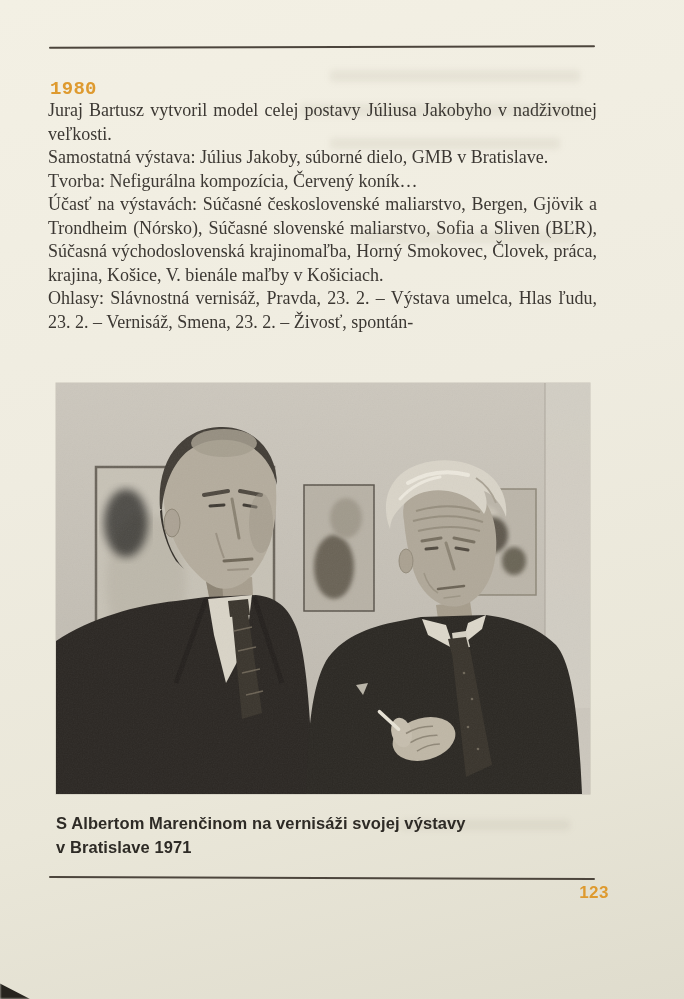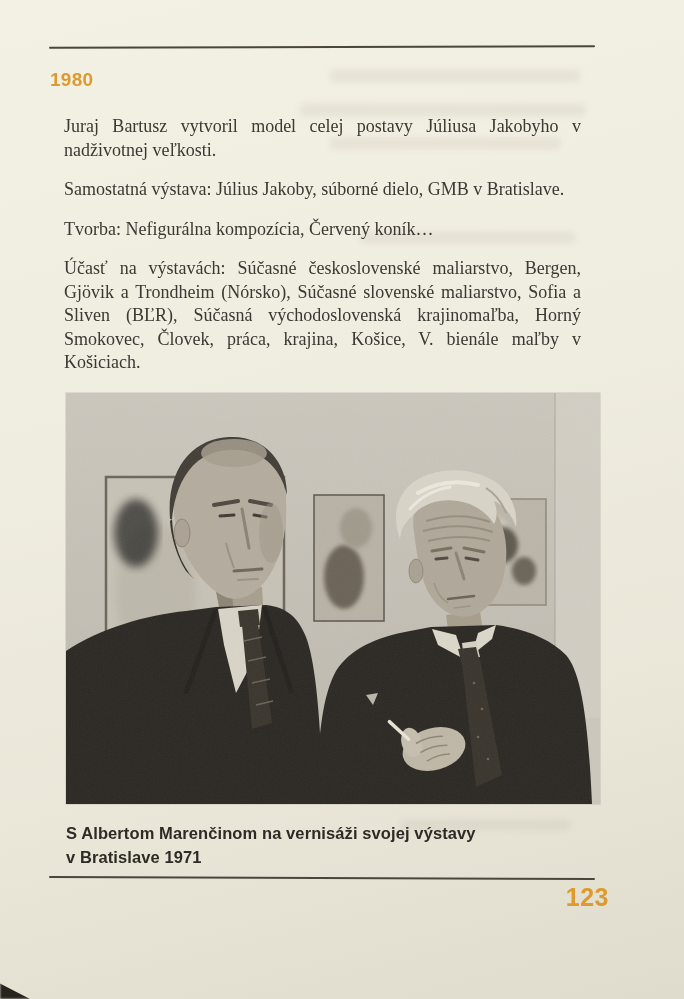--- a/index.html
+++ b/index.html
@@ -16,46 +16,46 @@
   .st2{left:300px;top:104px;width:285px;height:12px;}
   .st3{left:330px;top:138px;width:230px;height:11px;}
   .st4{left:360px;top:232px;width:215px;height:11px;}
   .st5{left:400px;top:820px;width:170px;height:10px;}
 
   .rule{position:absolute;background:var(--rule,#4c453c);border-radius:2px;}
   .rule-top{left:49px;top:46px;width:546px;height:2px;transform:rotate(-0.15deg);}
   .rule-bottom{left:49px;top:877px;width:546px;height:2px;transform:rotate(0.2deg);}
 
   .year{
-    position:absolute;left:50px;top:69px;
-    font-family:Liberation Sans, sans-serif;
+    position:absolute;left:50px;top:78px;
+    font-family:Liberation Mono, monospace;
     font-weight:bold;font-size:19px;letter-spacing:0.3px;
     color:var(--accent,#de9a2f);
   }
   .body-text{
     position:absolute;left:48px;top:99px;width:549px;
     font-size:18px;line-height:23.5px;
   }
-  .body-text p{margin:16px;text-align:justify;text-justify:inter-word;}
-
-  figure{position:absolute;left:54px;top:381px;margin:12px;width:534px;}
+  .body-text p{margin:0;text-align:justify;text-justify:inter-word;}
+
+  figure{position:absolute;left:54px;top:381px;margin:2px;width:534px;}
   .photo{
     width:534px;height:411px;display:block;
     box-shadow:0 0 0 0.5px rgba(90,85,75,0.25);
   }
   figcaption{
     margin-top:17px;
     font-family:"Liberation Sans","DejaVu Sans",sans-serif;
     font-weight:bold;font-size:16.5px;line-height:24px;
     color:var(--caption,#2e2b26);letter-spacing:0.1px;
   }
   .page-number{
     position:absolute;top:883px;right:75px;
     font-family:"Liberation Sans","DejaVu Sans",sans-serif;
-    font-weight:bold;font-size:25px;letter-spacing:0.5px;
+    font-weight:bold;font-size:17px;letter-spacing:0.5px;
     color:var(--accent,#de9a2f);
   }
   .corner-shadow{
     position:absolute;left:0;bottom:0;width:30px;height:22px;
     background:#17140f;
     clip-path:polygon(0 30%,100% 100%,0 100%);
     filter:blur(1.2px);opacity:0.92;
   }
 </style>
 </head>
@@ -73,20 +73,21 @@
 
   <div class="rule rule-top"></div>
 
   <div class="year">1980</div>
 
   <div class="body-text">
     <p>Juraj Bartusz vytvoril model celej postavy Júliusa Jakobyho v nadživotnej veľkosti.</p>
     <p>Samostatná výstava: Július Jakoby, súborné dielo, GMB v Bratislave.</p>
     <p>Tvorba: Nefigurálna kompozícia, Červený koník…</p>
     <p>Účasť na výstavách: Súčasné československé maliarstvo, Bergen, Gjövik a Trondheim (Nórsko), Súčasné slovenské maliarstvo, Sofia a Sliven (BĽR), Súčasná východoslovenská krajinomaľba, Horný Smokovec, Človek, práca, krajina, Košice, V. bienále maľby v Košiciach.</p>
+    <p>Ohlasy: Slávnostná vernisáž, Pravda, 23. 2. – Výstava umelca, Hlas ľudu, 23. 2. – Vernisáž, Smena, 23. 2. – Živosť, spontán-</p>
   </div>
 
   <figure>
     <svg class="photo" viewBox="0 0 534 411" xmlns="http://www.w3.org/2000/svg" role="img" aria-label="Čiernobiela fotografia: dvaja muži v tmavých oblekoch na vernisáži pred obrazmi">
       <defs>
         <linearGradient id="wall" x1="0" y1="0" x2="0" y2="1">
           <stop offset="0" stop-color="#ccc7bd"></stop>
           <stop offset="1" stop-color="#bdb8ae"></stop>
         </linearGradient>
         <filter id="b2">

